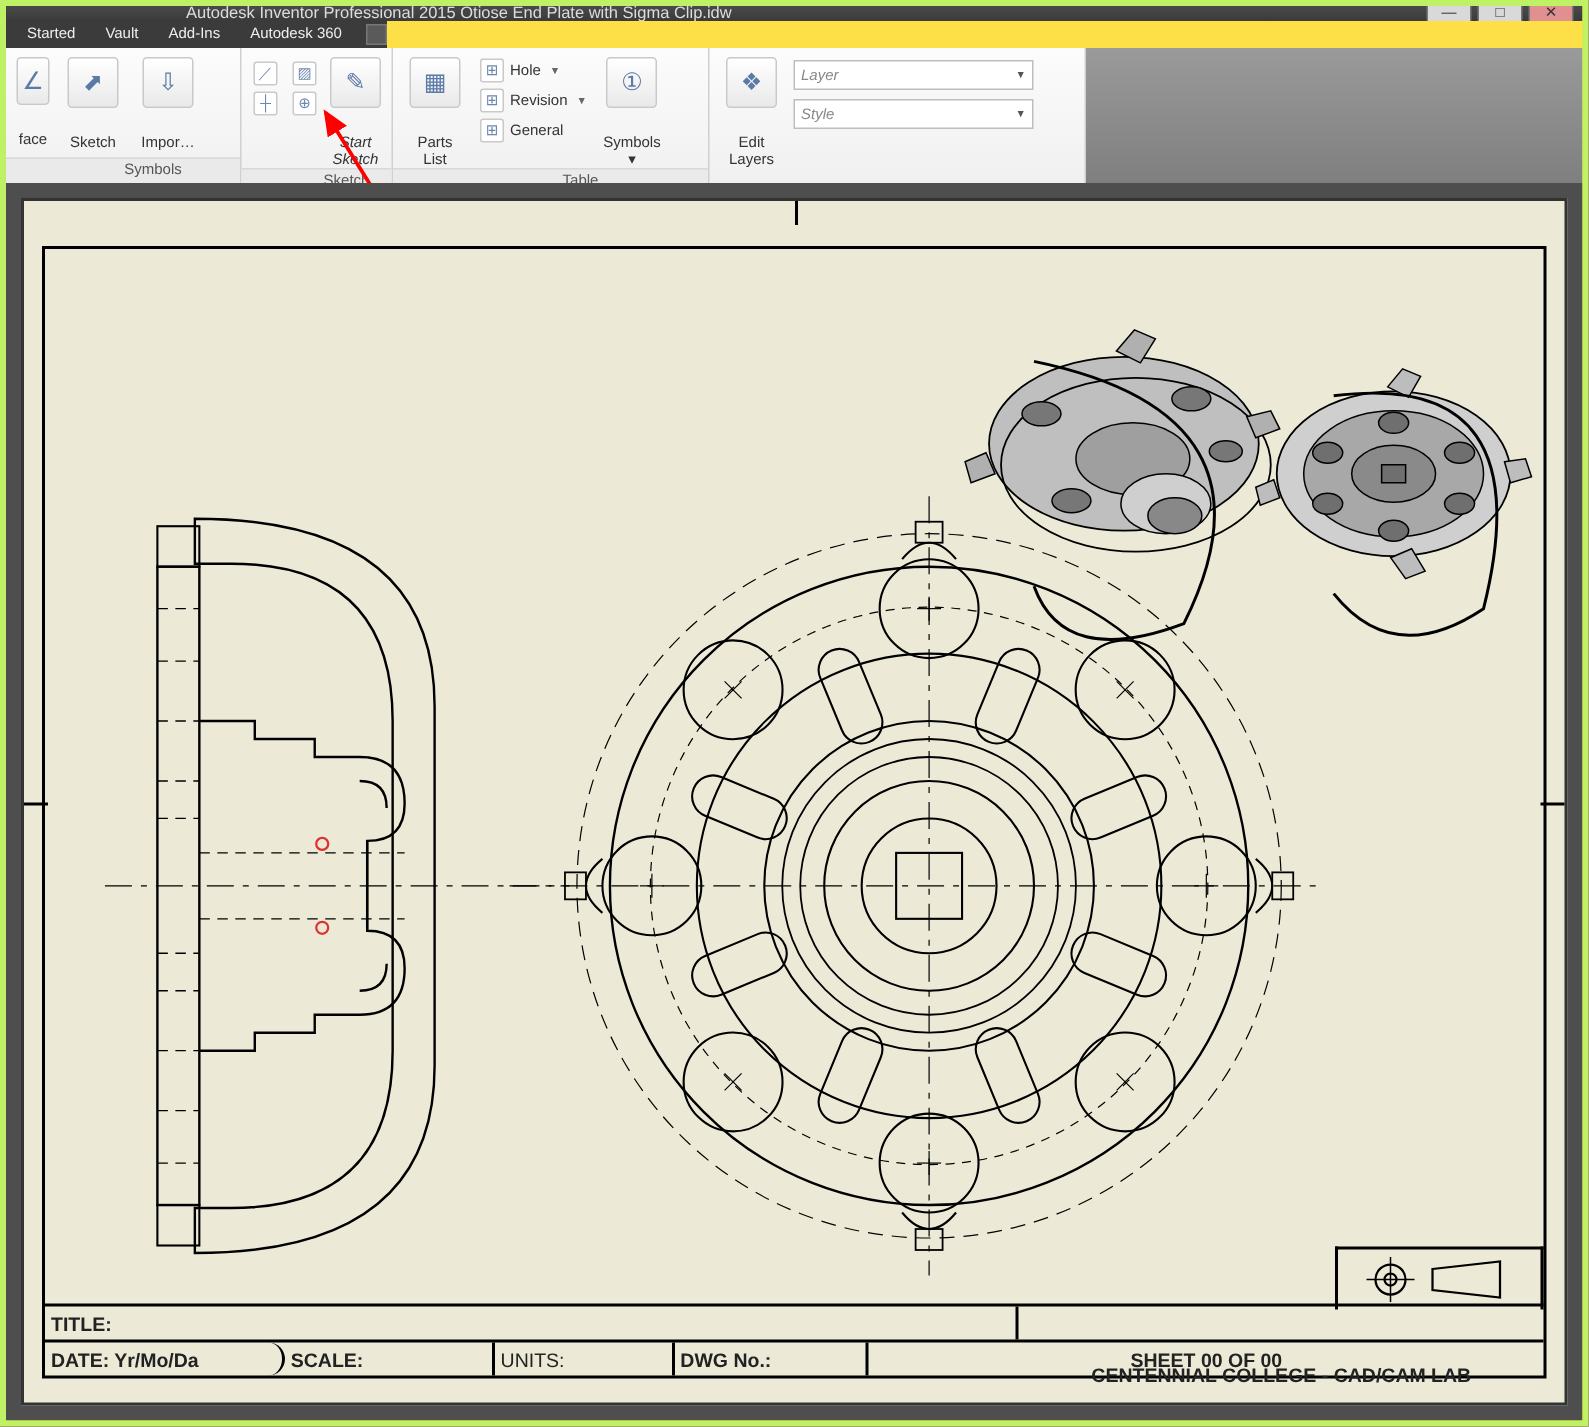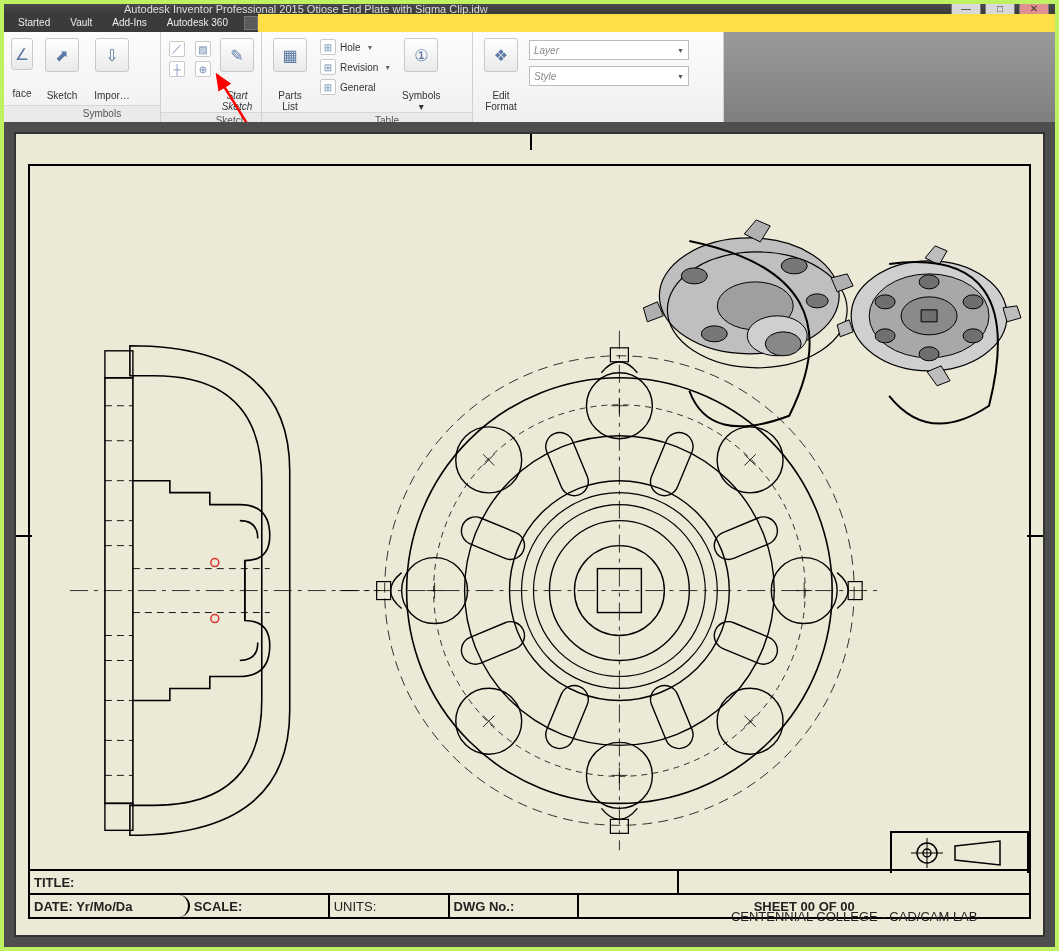--- a/index.html
+++ b/index.html
@@ -140,21 +140,21 @@
       </div>
     </div>
     <div class="label">Table</div>
   </div>
 
   <div class="panel" style="width:250px;">
     <div class="body">
       <div class="rbtn">
         <div class="ico">❖</div>
         <div class="txt" style="white-space:pre;">Edit
-Format</div>
+Layers</div>
       </div>
       <div class="stack" style="padding-top:4px;gap:6px;">
         <div class="combo">
               <span>Layer</span>
               <span class="dn">▼</span>
             </div>
         <div class="combo">
               <span>Style</span>
               <span class="dn">▼</span>
             </div>
@@ -189,21 +189,21 @@
           <circle cx="22" cy="15" r="4" fill="none" stroke="#000" stroke-width="1.5"></circle>
           <line x1="22" y1="0" x2="22" y2="30" stroke="#000" stroke-width="1"></line>
           <line x1="6" y1="15" x2="38" y2="15" stroke="#000" stroke-width="1"></line>
           <path d="M50 8 L95 3 L95 27 L50 22 Z" fill="none" stroke="#000" stroke-width="1.5"></path>
         </svg>
       </div>
 
       <div class="titleblock">
         <div class="tb-row">
           <div class="tb-cell" style="flex:0 0 64%;font-weight:bold;">TITLE:</div>
-          <div class="tb-cell" style="flex:1;justify-content:center;font-weight:normal;margin-top:43px;">CENTENNIAL COLLEGE - CAD/CAM LAB</div>
+          <div class="tb-cell" style="flex:1;justify-content:center;font-weight:bold;margin-top:43px;">CENTENNIAL COLLEGE - CAD/CAM LAB</div>
         </div>
         <div class="tb-row">
           <div class="tb-cell" style="flex:0 0 15%;font-weight:bold;border-radius:11px;">DATE: Yr/Mo/Da</div>
           <div class="tb-cell" style="flex:0 0 13%;font-weight:bold;">SCALE:</div>
           <div class="tb-cell" style="flex:0 0 11%;font-weight:normal;">UNITS:</div>
           <div class="tb-cell" style="flex:0 0 12%;font-weight:bold;">DWG No.:</div>
           <div class="tb-cell" style="flex:1;font-weight:bold;justify-content:center;">SHEET 00 OF 00</div>
         </div>
       </div>
 

